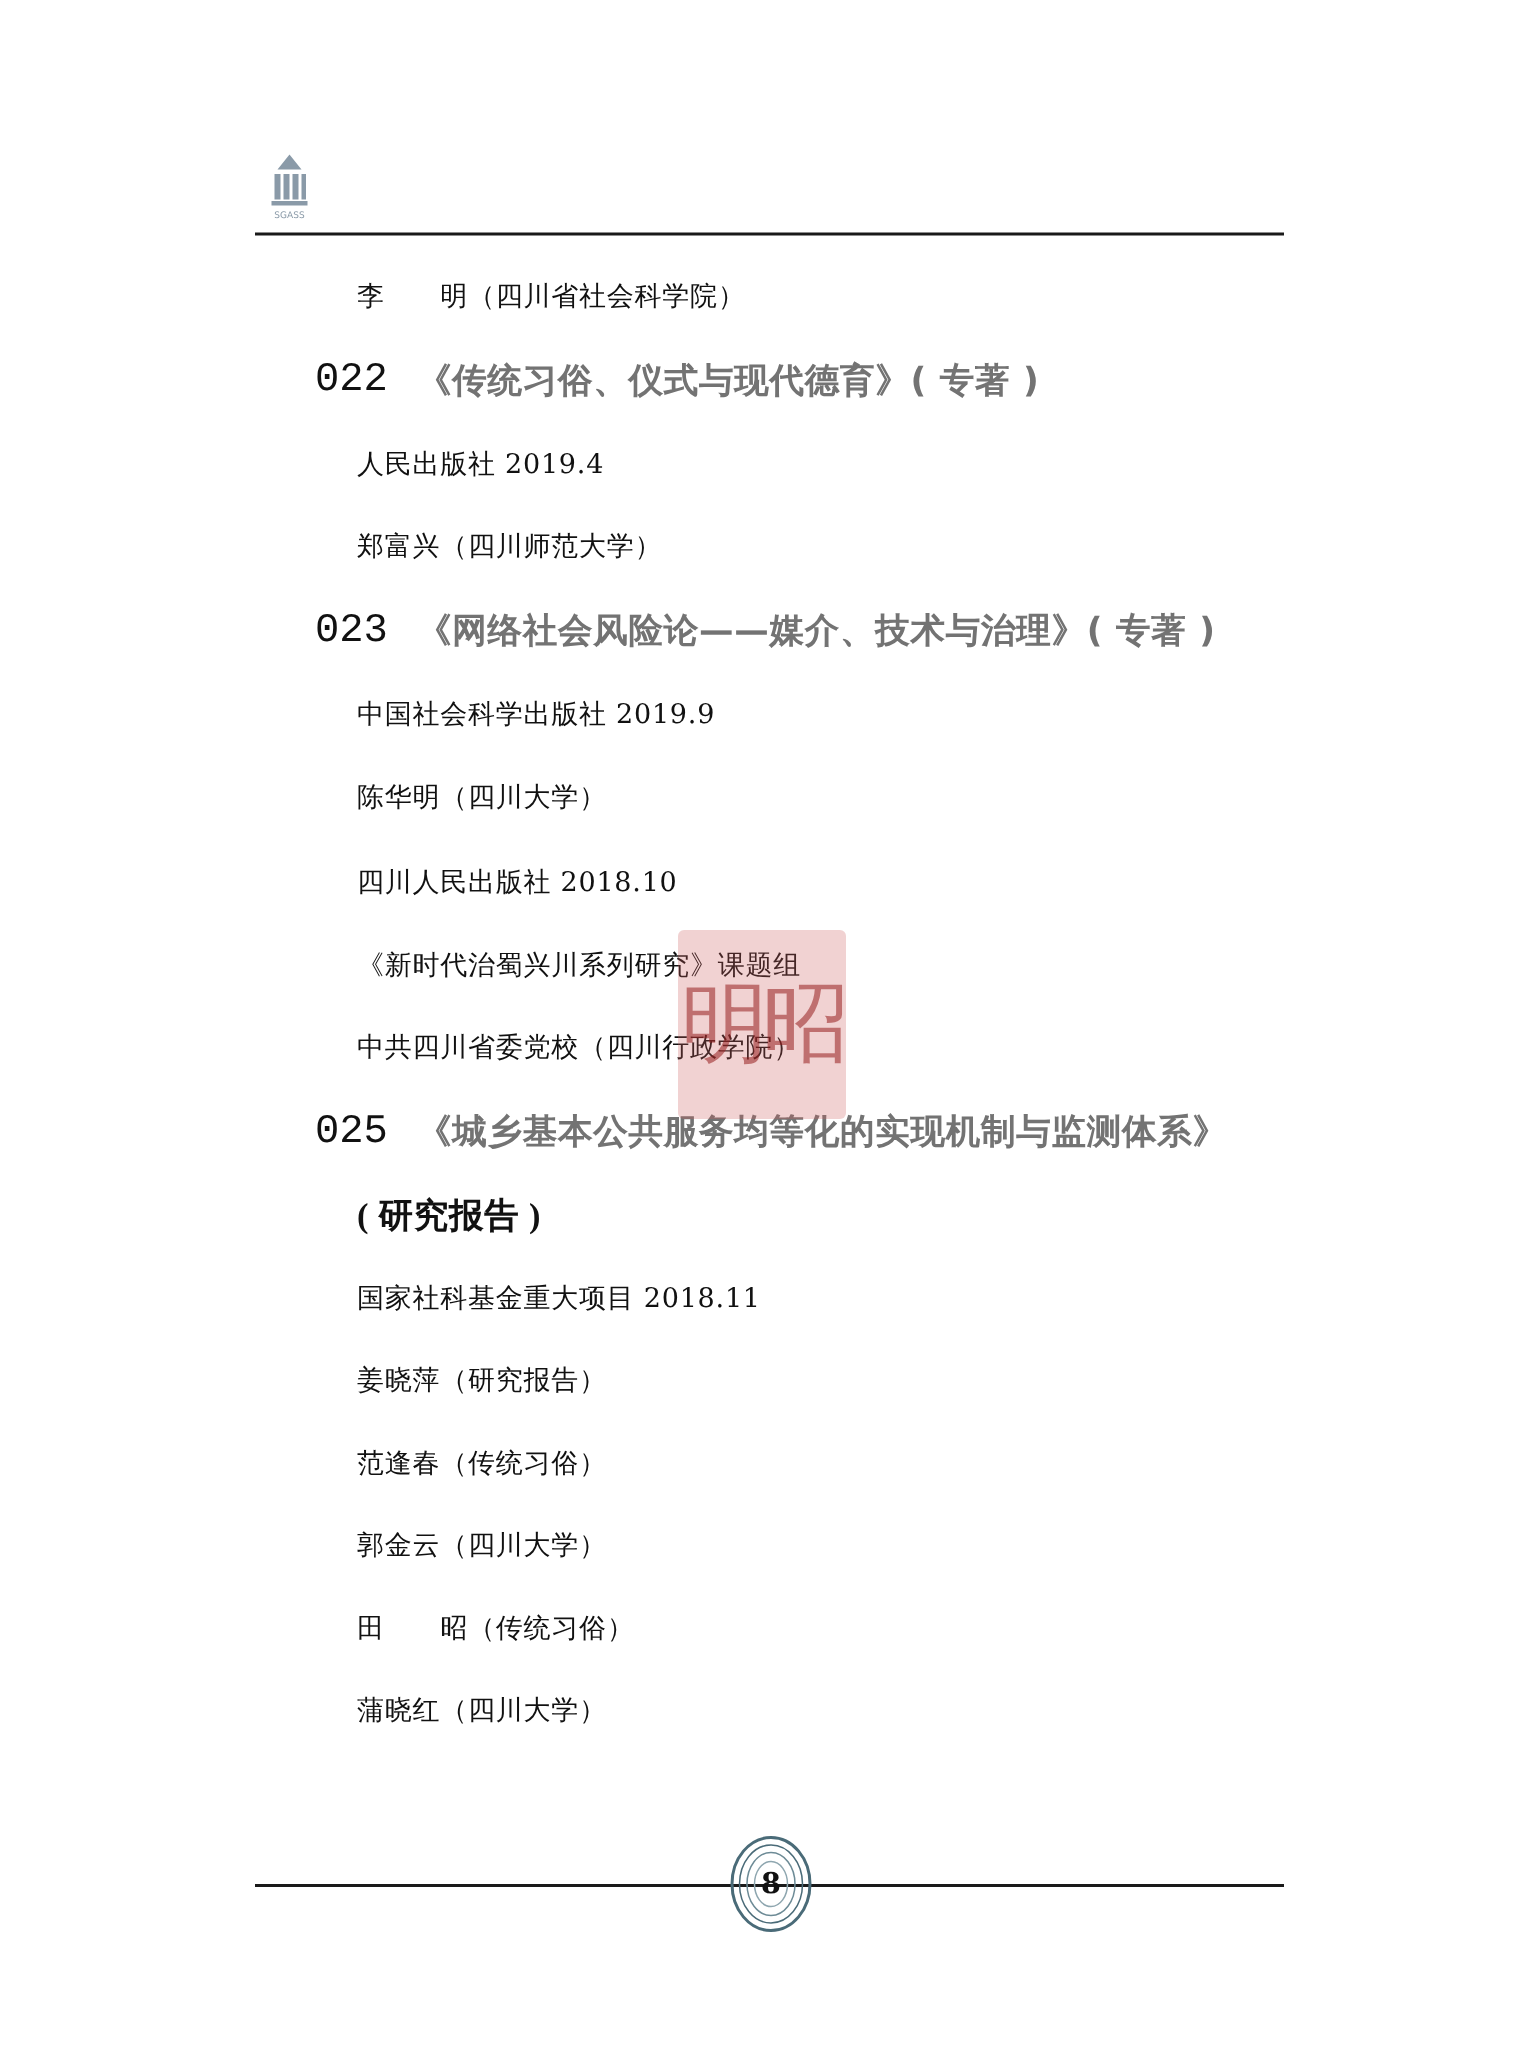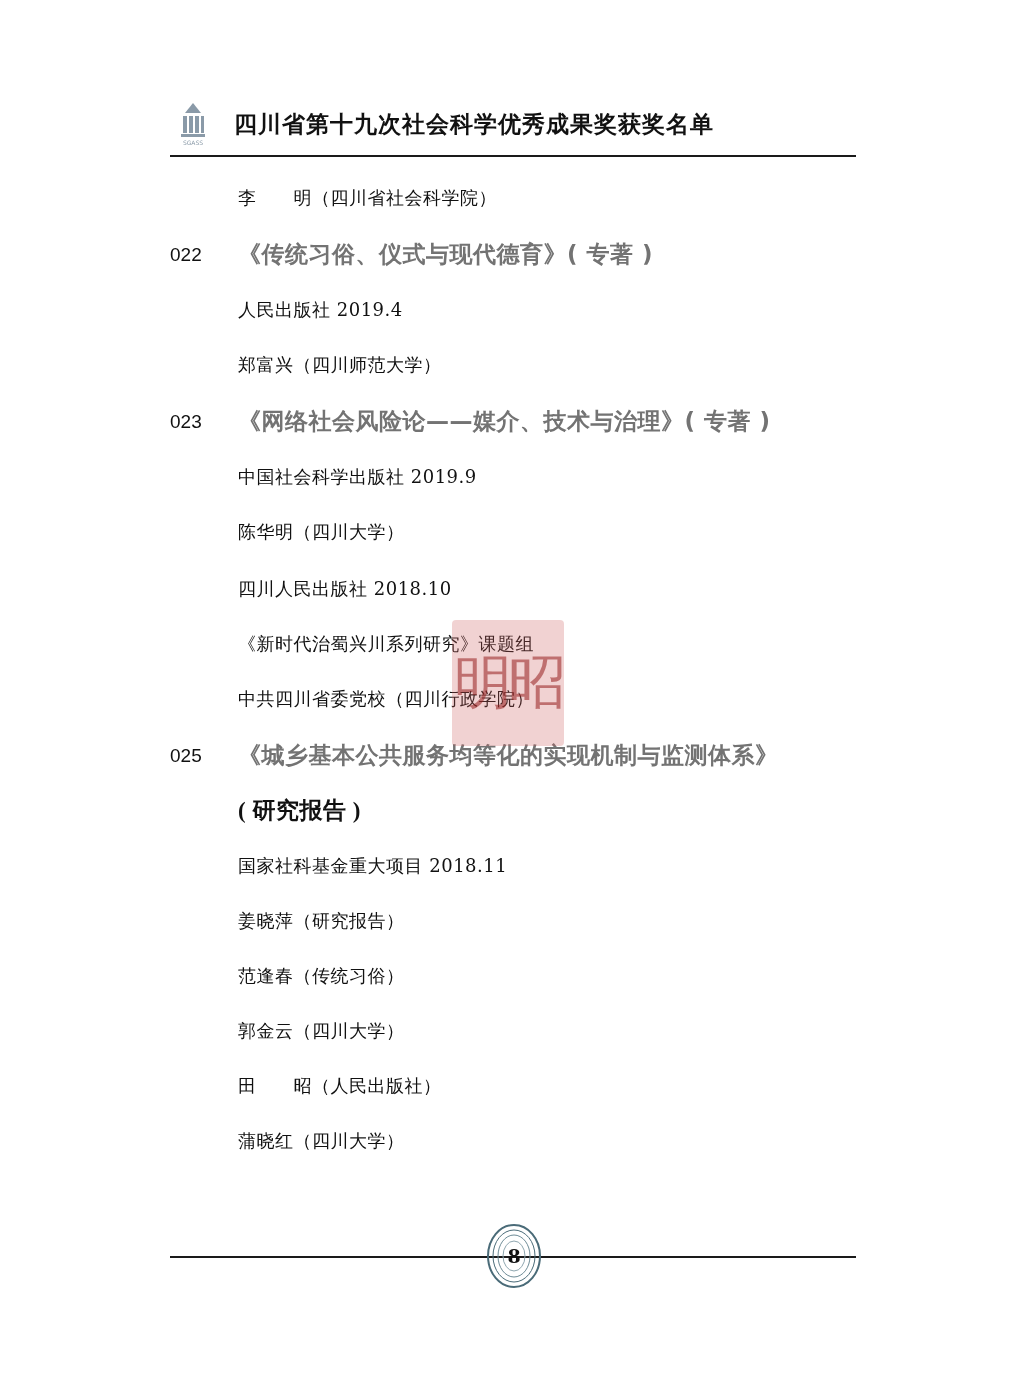--- a/index.html
+++ b/index.html
@@ -75,24 +75,25 @@
 
   .row {
     display: flex;
     align-items: flex-start;
     min-height: 55px;
   }
 
   .num {
     width: 68px;
     flex: 0 0 68px;
-    font-size: 19px;
-    line-height: 55px;
-    color: #111;
-    font-family: Liberation Sans, sans-serif;
+    font-size: 27px;
+    line-height: 55px;
+    color: #111;
+    font-family: Liberation Mono, monospace;
+    margin-left: 40px;
   }
 
   .title {
     flex: 1 1 auto;
     font-size: 23px;
     line-height: 55px;
     font-weight: 600;
     color: #737373;
     font-family: "DejaVu Sans", "Liberation Sans", sans-serif;
     letter-spacing: 0.5px;
@@ -182,21 +183,20 @@
           <path d="M23 2 L31 12 L15 12 Z"></path>
           <rect x="13" y="15" width="4" height="17"></rect>
           <rect x="19" y="15" width="4" height="17"></rect>
           <rect x="25" y="15" width="4" height="17"></rect>
           <rect x="31" y="15" width="3" height="17"></rect>
           <rect x="11" y="33" width="24" height="3"></rect>
         </g>
         <text x="23" y="44" font-size="6" fill="#8a9aa8" text-anchor="middle" font-family="DejaVu Sans, sans-serif">SGASS</text>
       </svg>
     </div>
-    <div class="header-title">四川省第十九次社会科学优秀成果奖获奖名单</div>
   </div>
   <div class="header-rule"></div>
 
   <div class="content">
 
     <div class="entry">
       <div class="detail">李　　明（四川省社会科学院）</div>
     </div>
 
     <div class="entry">
@@ -226,21 +226,21 @@
     <div class="entry">
       <div class="row">
         <div class="num">025</div>
         <div class="title">《城乡基本公共服务均等化的实现机制与监测体系》</div>
       </div>
       <div class="title-cont">( 研究报告 )</div>
       <div class="detail">国家社科基金重大项目 2018.11</div>
       <div class="detail">姜晓萍（研究报告）</div>
       <div class="detail">范逢春（传统习俗）</div>
       <div class="detail">郭金云（四川大学）</div>
-      <div class="detail">田　　昭（人民出版社）</div>
+      <div class="detail">田　　昭（传统习俗）</div>
       <div class="detail">蒲晓红（四川大学）</div>
     </div>
 
   </div>
 
   <div class="stamp">
     <span>明昭</span>
   </div>
 
   <div class="footer-rule"></div>

